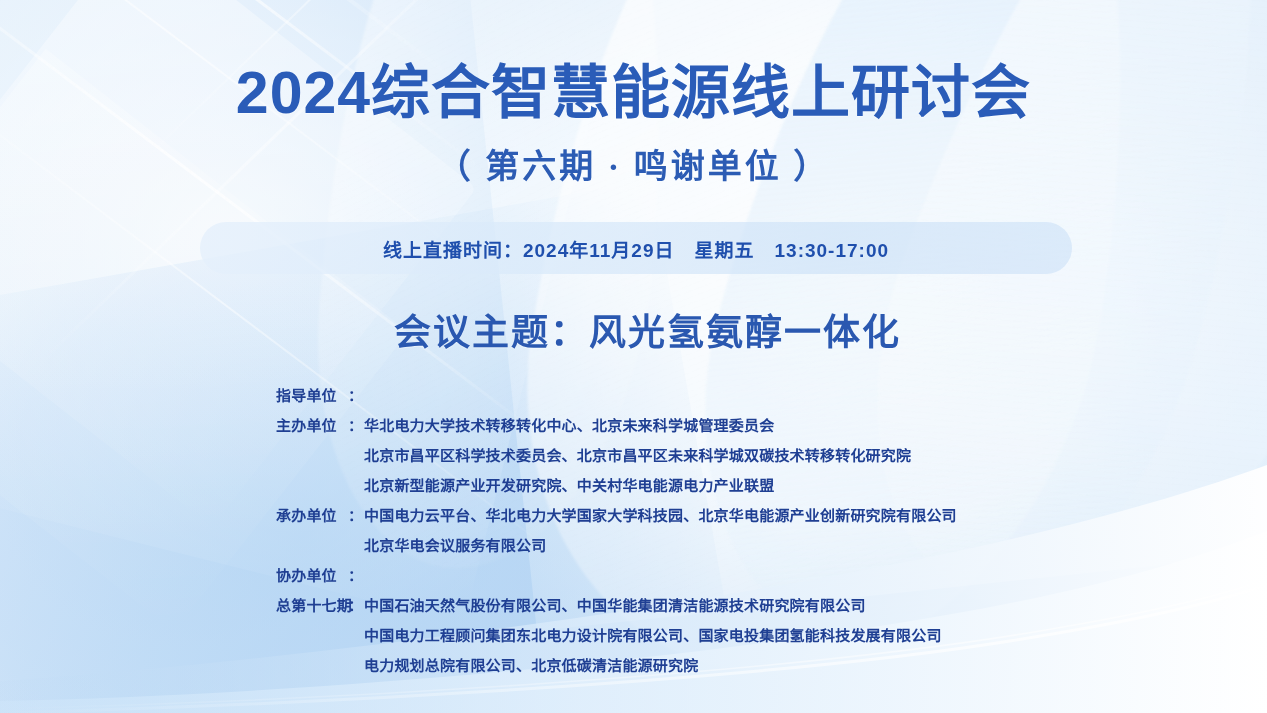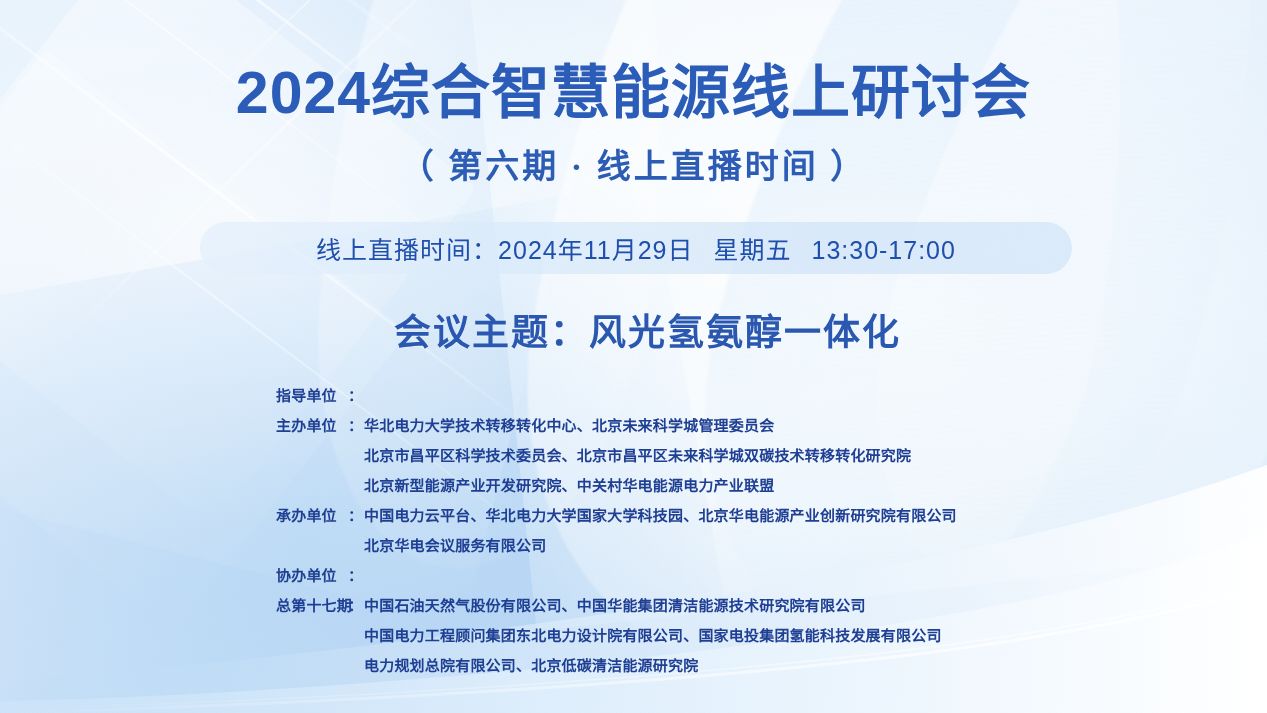--- a/index.html
+++ b/index.html
@@ -163,22 +163,22 @@
     width:872px;height:52px;
     border-radius:26px;
     background:linear-gradient(100deg,
         rgba(229,240,252,.80) 0%,
         rgba(216,233,250,.72) 40%,
         rgba(202,224,247,.62) 72%,
         rgba(196,220,246,.50) 100%);
     display:flex;align-items:center;justify-content:center;
   }
   .time-text{
-    font-size:25px;
-    font-weight:normal;
+    font-size:19px;
+    font-weight:bold;
     color:#1f4fad;
     letter-spacing:1px;
     white-space:nowrap;
   }
   .time-text .sp{display:inline-block;width:20px;}
 
   .theme{
     position:absolute;
     top:310px;left:0;right:0;
     text-align:center;
@@ -278,21 +278,21 @@
         <path d="M0,300 C300,292 760,268 1010,228 C1150,206 1220,188 1267,172" fill="none" stroke="url(#wg2)" stroke-width="3"></path>
         <path d="M0,296 C320,288 780,262 1040,218 C1160,198 1230,180 1267,166" fill="none" stroke="url(#wg2)" stroke-width="1.6" opacity="0.8"></path>
       </svg>
     </div>
   </div>
 
   <div class="content">
 
     <div class="title">2024综合智慧能源线上研讨会</div>
 
-    <div class="subtitle">（ 第六期 · 线上直播时间 ）</div>
+    <div class="subtitle">（ 第六期 · 鸣谢单位 ）</div>
 
     <div class="time-pill">
       <div class="time-text">
         <span>线上直播时间：</span><span>2024年11月29日</span><span class="sp"></span><span>星期五</span><span class="sp"></span><span>13:30-17:00</span>
       </div>
     </div>
 
     <div class="theme">会议主题：风光氢氨醇一体化</div>
 
     <div class="orgs">

